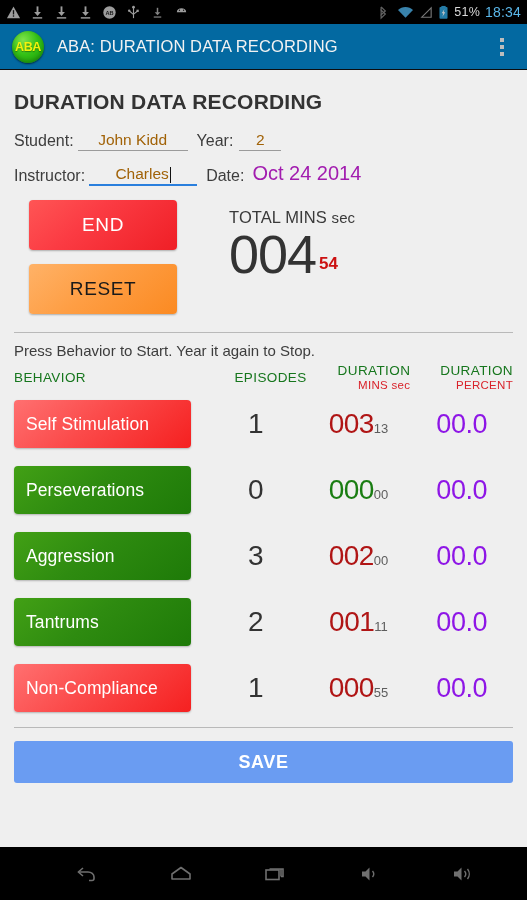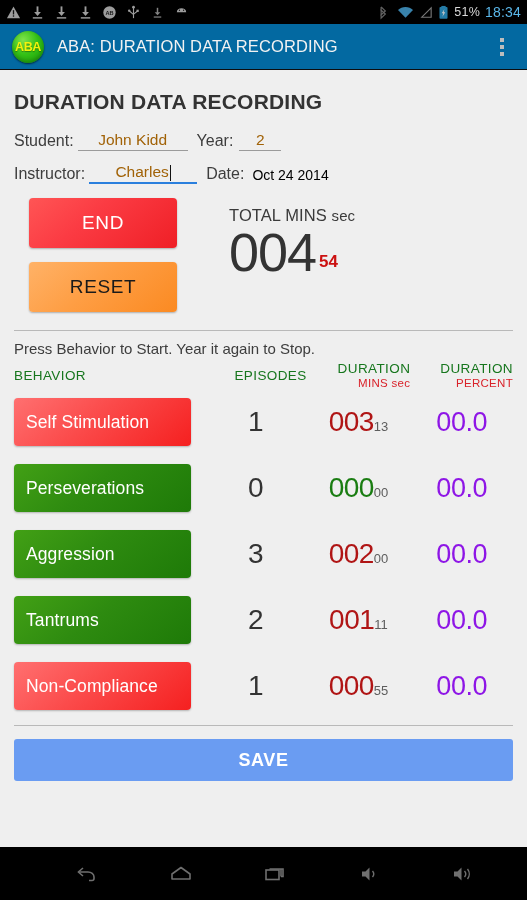--- a/index.html
+++ b/index.html
@@ -52,21 +52,21 @@
   .fld {
     border-bottom: 1px solid #9b9b9b; min-height: 22px;
     display: flex; align-items: flex-end; justify-content: center;
     padding: 0 4px 1px 4px; font-size: 15.5px; color: #a16207;
   }
   .fld.focused { border-bottom: 2px solid #2a7fdd; }
   .fld .caret { display:inline-block; width:1px; height:16px; background:#111; margin-left:1px; }
   .fld-student { width: 110px; margin-left: 4px; }
   .fld-year { width: 42px; margin-left: 6px; }
   .fld-instr { width: 108px; margin-left: 4px; }
-  .date-val { color: #000000; font-size: 14px; margin-left: 8px; padding-bottom: 1px; }
+  .date-val { color: #a21caf; font-size: 20px; margin-left: 8px; padding-bottom: 1px; }
   .lbl-year { margin-left: 9px; }
   .lbl-date { margin-left: 9px; }
 
   
   .ctrl { display: flex; margin-top: 14px; }
   .ctrl-left { width: 177px; flex: 0 0 auto; }
   .btn-big {
     width: 148px; height: 50px; border-radius: 4px; border: 0;
     font-size: 19px; letter-spacing: .6px; cursor: pointer;
     box-shadow: 0 1px 2px rgba(0,0,0,.28);

